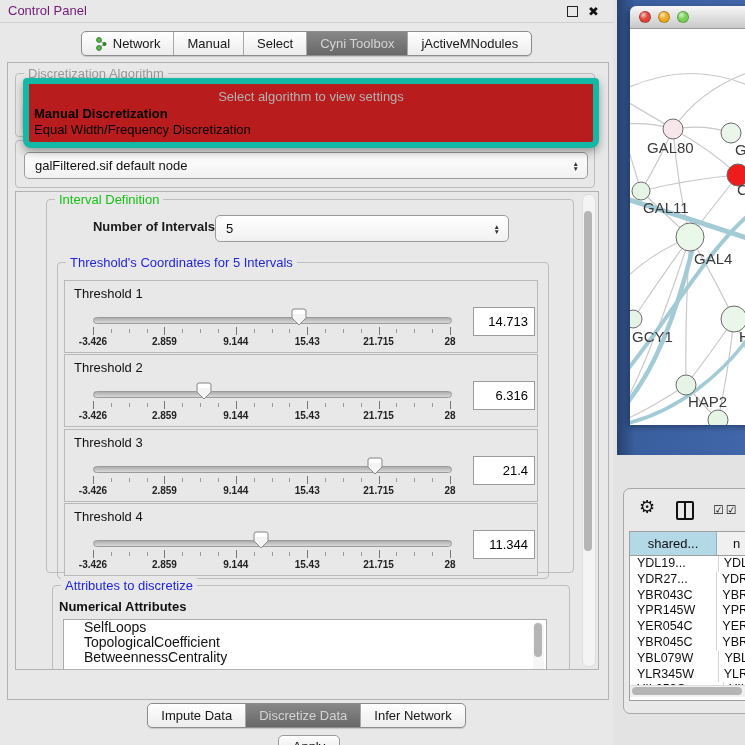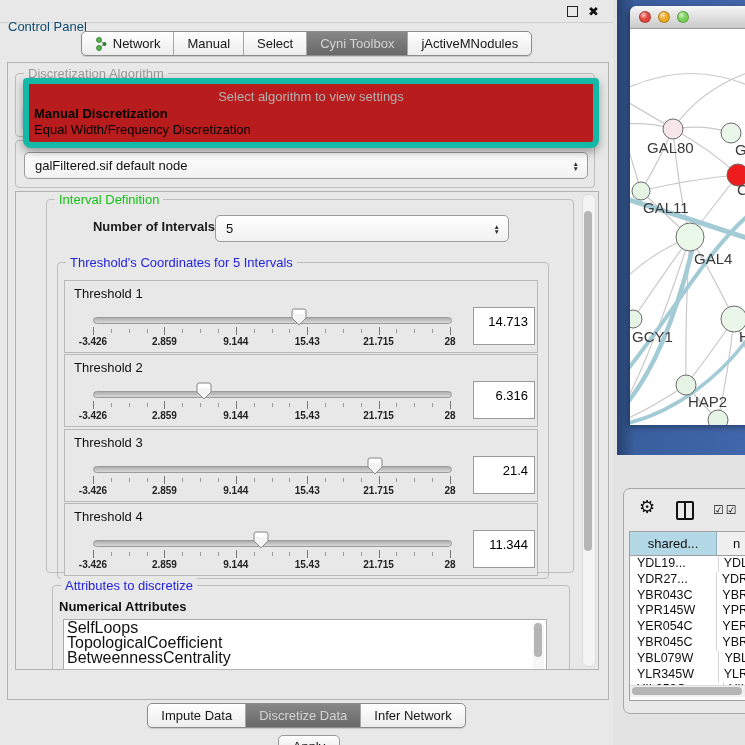--- a/index.html
+++ b/index.html
@@ -2,21 +2,21 @@
 <html><head>
 <meta charset="utf-8">
 <style>
   html,body{margin:0;padding:0;}
   body{font-family:"Liberation Sans","DejaVu Sans",sans-serif;font-size:13px;color:#1a1a1a;}
   .app{position:relative;width:745px;height:745px;background:#e8e8e8;overflow:hidden;}
 
   
   .cp{position:absolute;left:0;top:0;width:613px;height:745px;background:#e8e8e8;}
   .cp-titlebar{position:absolute;left:0;top:0;width:100%;height:22px;border-bottom:1px solid #cfcfcf;}
-  .cp-title{position:absolute;left:8px;top:16px;line-height:22px;font-size:13px;color:#0c4a6e;}
+  .cp-title{position:absolute;left:8px;top:0;line-height:22px;font-size:13px;color:#701a75;}
   .tb-icons{position:absolute;right:14px;top:0;height:22px;display:flex;align-items:center;gap:10px;}
   .float-ic{width:9px;height:9px;border:1.5px solid #222;}
   .close-ic{font-size:13px;font-weight:bold;color:#111;line-height:1;}
 
   
   .tabs-row{position:absolute;left:0;width:100%;display:flex;justify-content:center;}
   .top-tabs{top:31px;}
   .bottom-tabs{top:703px;}
   .segwrap{display:inline-flex;border:1px solid #8d8d8d;border-radius:5px;overflow:hidden;
            background:linear-gradient(#ffffff,#ececec);box-shadow:0 1px 1px rgba(0,0,0,.15);}
@@ -63,25 +63,25 @@
   .slider{position:absolute;left:28px;top:0;width:357px;height:71px;}
   .track{position:absolute;left:0;top:36px;width:100%;height:5px;border:1px solid #9b9b9b;border-radius:4px;
          background:linear-gradient(#adadad,#d9d9d9);}
   .thumb{position:absolute;top:27px;width:16px;height:18px;}
   .ticks{position:absolute;left:0;top:46px;width:100%;height:9px;}
   .tick{position:absolute;top:2px;width:1px;height:4px;background:#9a9a9a;}
   .tick.major{top:0;height:8px;background:#777;}
   .tlabels{position:absolute;left:0;top:55px;width:100%;height:12px;}
   .tlab{position:absolute;transform:translateX(-50%);font-size:10px;font-weight:bold;color:#222;white-space:nowrap;}
   .th-value{position:absolute;left:408px;top:26px;width:54px;height:27px;border:1px solid #9b9b9b;background:#fff;
-            font-size:13px;text-align:right;padding:0 6px 9px 0;font-family:"Liberation Sans",sans-serif;}
+            font-size:13px;text-align:right;padding:0 6px 0 0;font-family:"Liberation Sans",sans-serif;}
 
   
   .attr-list{position:absolute;left:10px;top:33px;width:482px;height:62px;background:#fff;border:1px solid #aaa;}
-  .attr-item{height:15px;line-height:15px;padding-left:3px;font-size:16px;color:#111;}
+  .attr-item{height:15px;line-height:15px;padding-left:20px;font-size:14px;color:#111;}
   .na-label{position:absolute;left:6px;top:13px;font-weight:bold;font-size:13px;color:#111;}
 
   .apply-btn{position:absolute;left:270px;top:672px;width:62px;height:23px;border:1px solid #9a9a9a;border-radius:5px;
              background:linear-gradient(#fefefe,#e2e2e2);font-size:13px;font-family:"Liberation Sans",sans-serif;color:#111;}
 
   
   .rightside{position:absolute;left:613px;top:0;width:132px;height:745px;background:#e3e3e3;}
   .blue-area{position:absolute;left:4px;top:0;width:128px;height:455px;
              background:linear-gradient(90deg,#27416f 0%,#3a5f9f 14%,#4166a9 100%);}
   .net-window{position:absolute;left:13px;top:6px;width:126px;height:419px;border-radius:6px 0 0 0;

